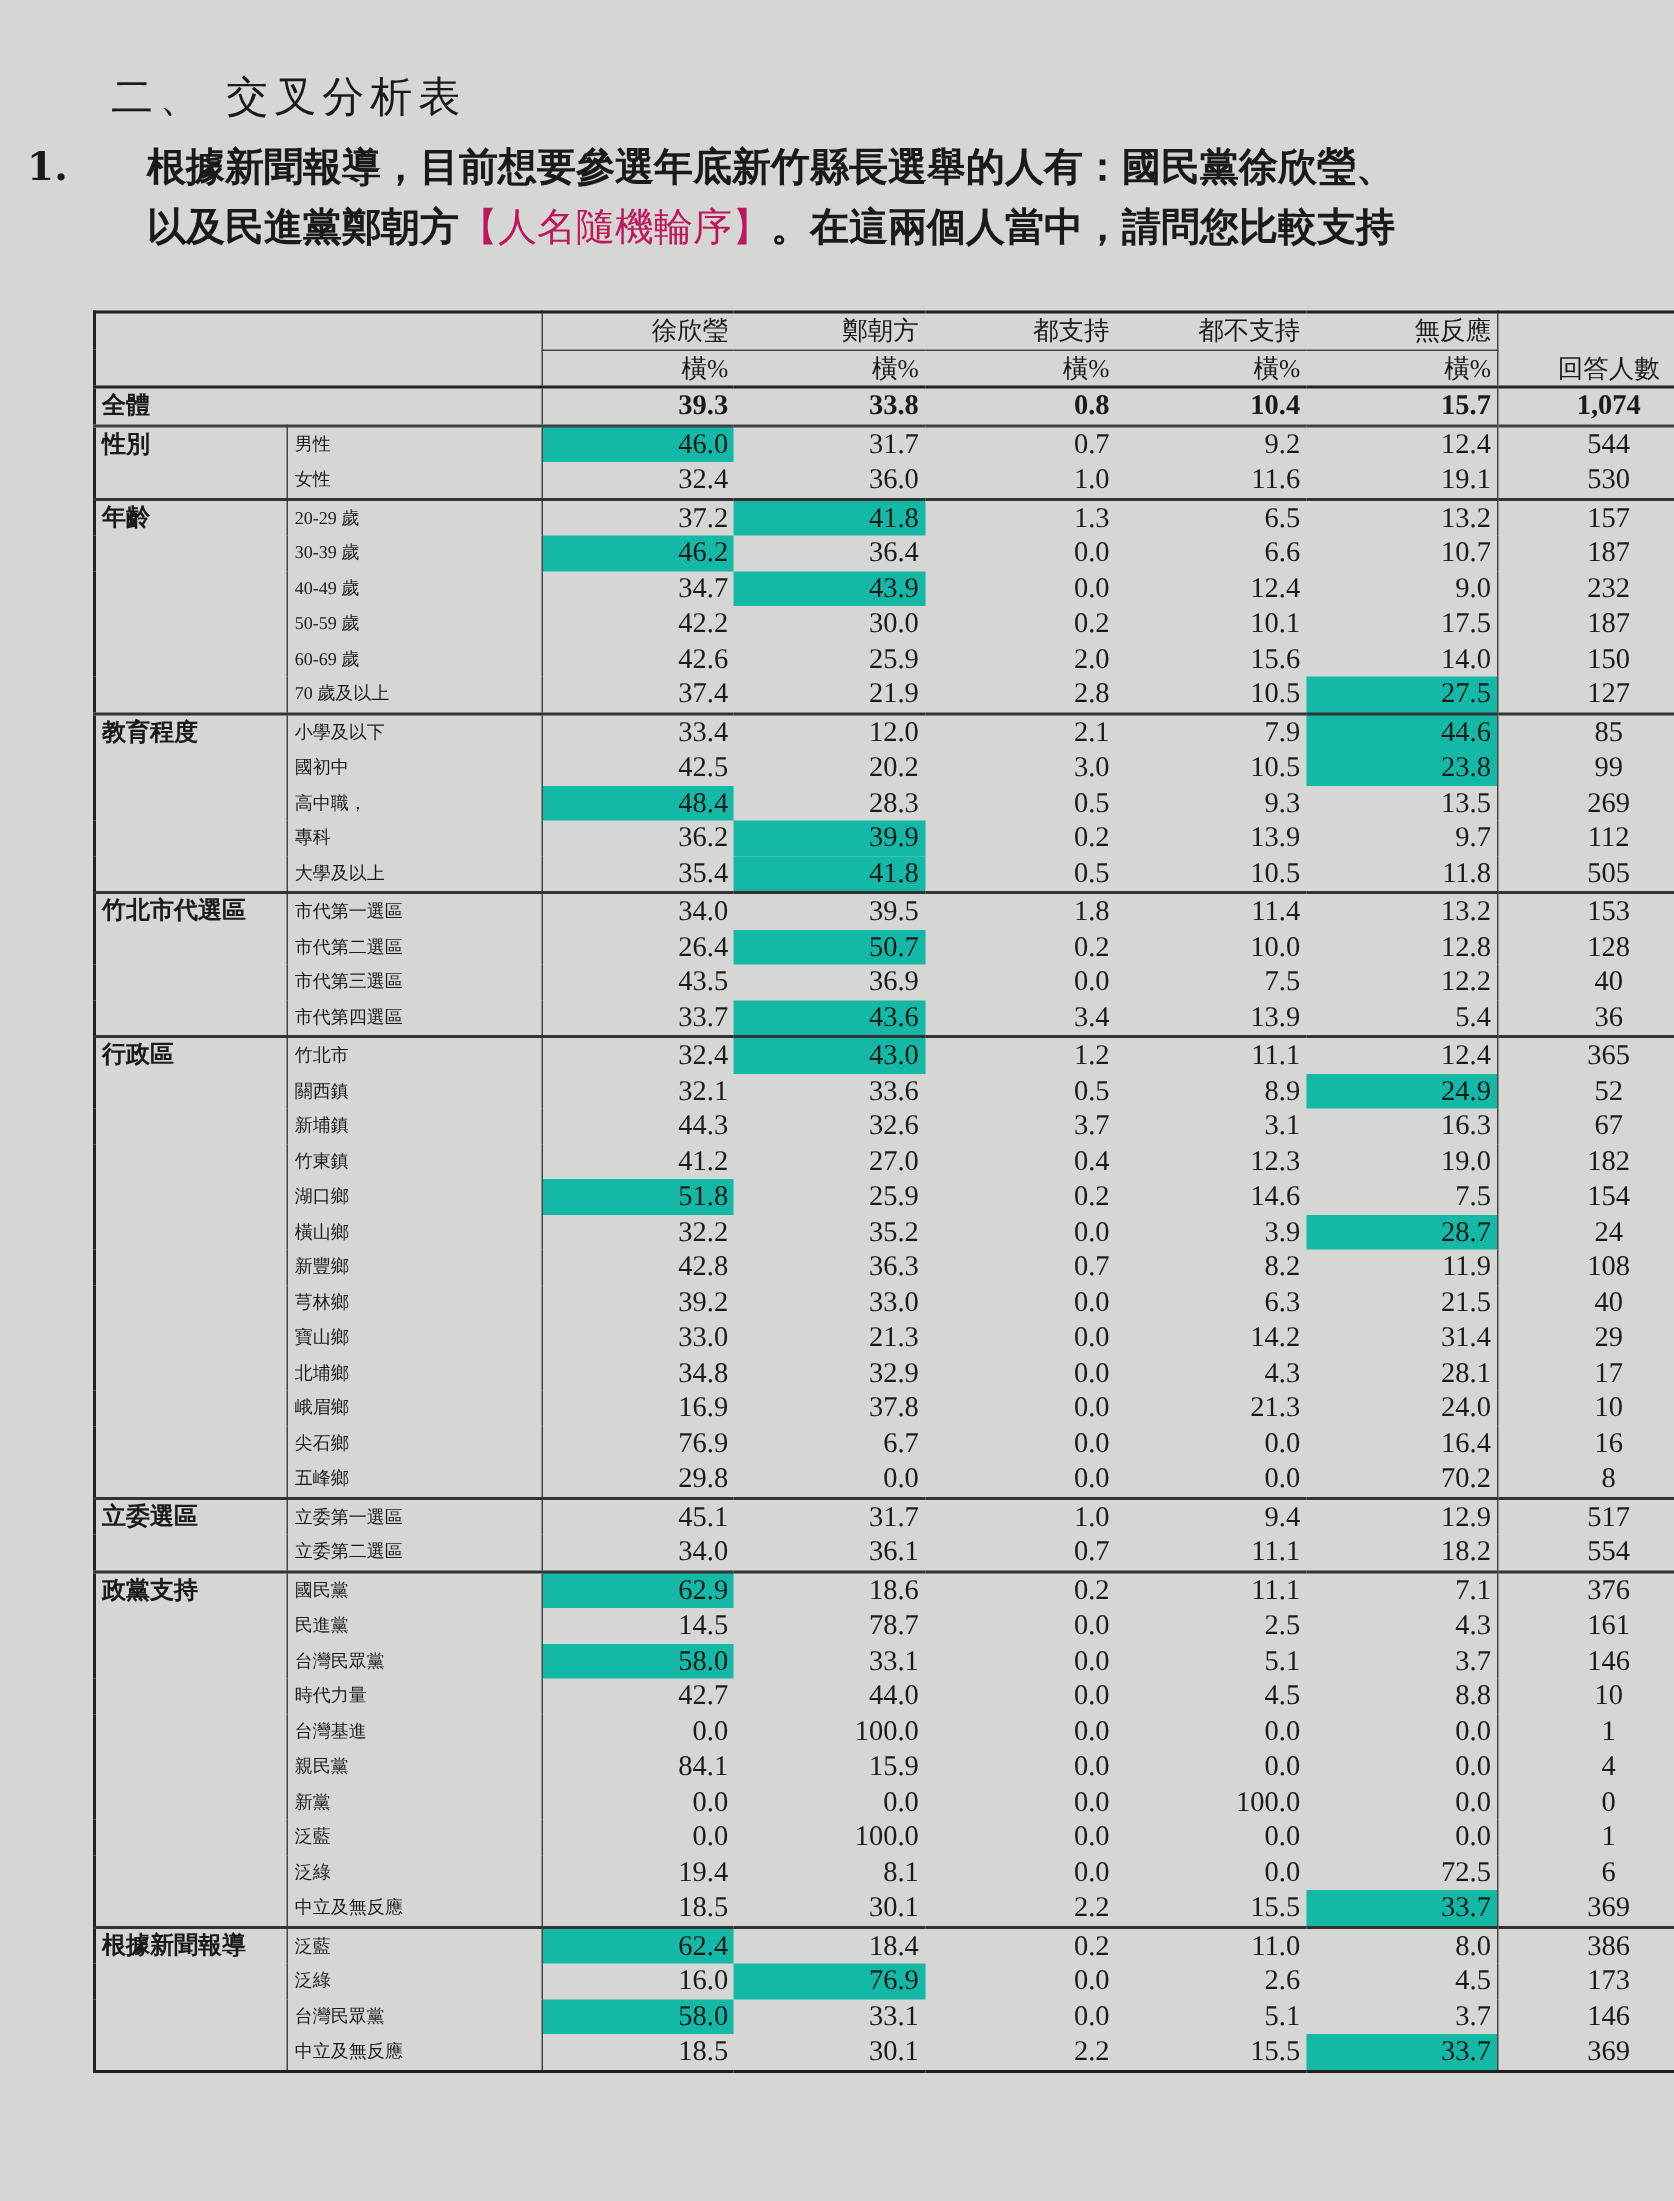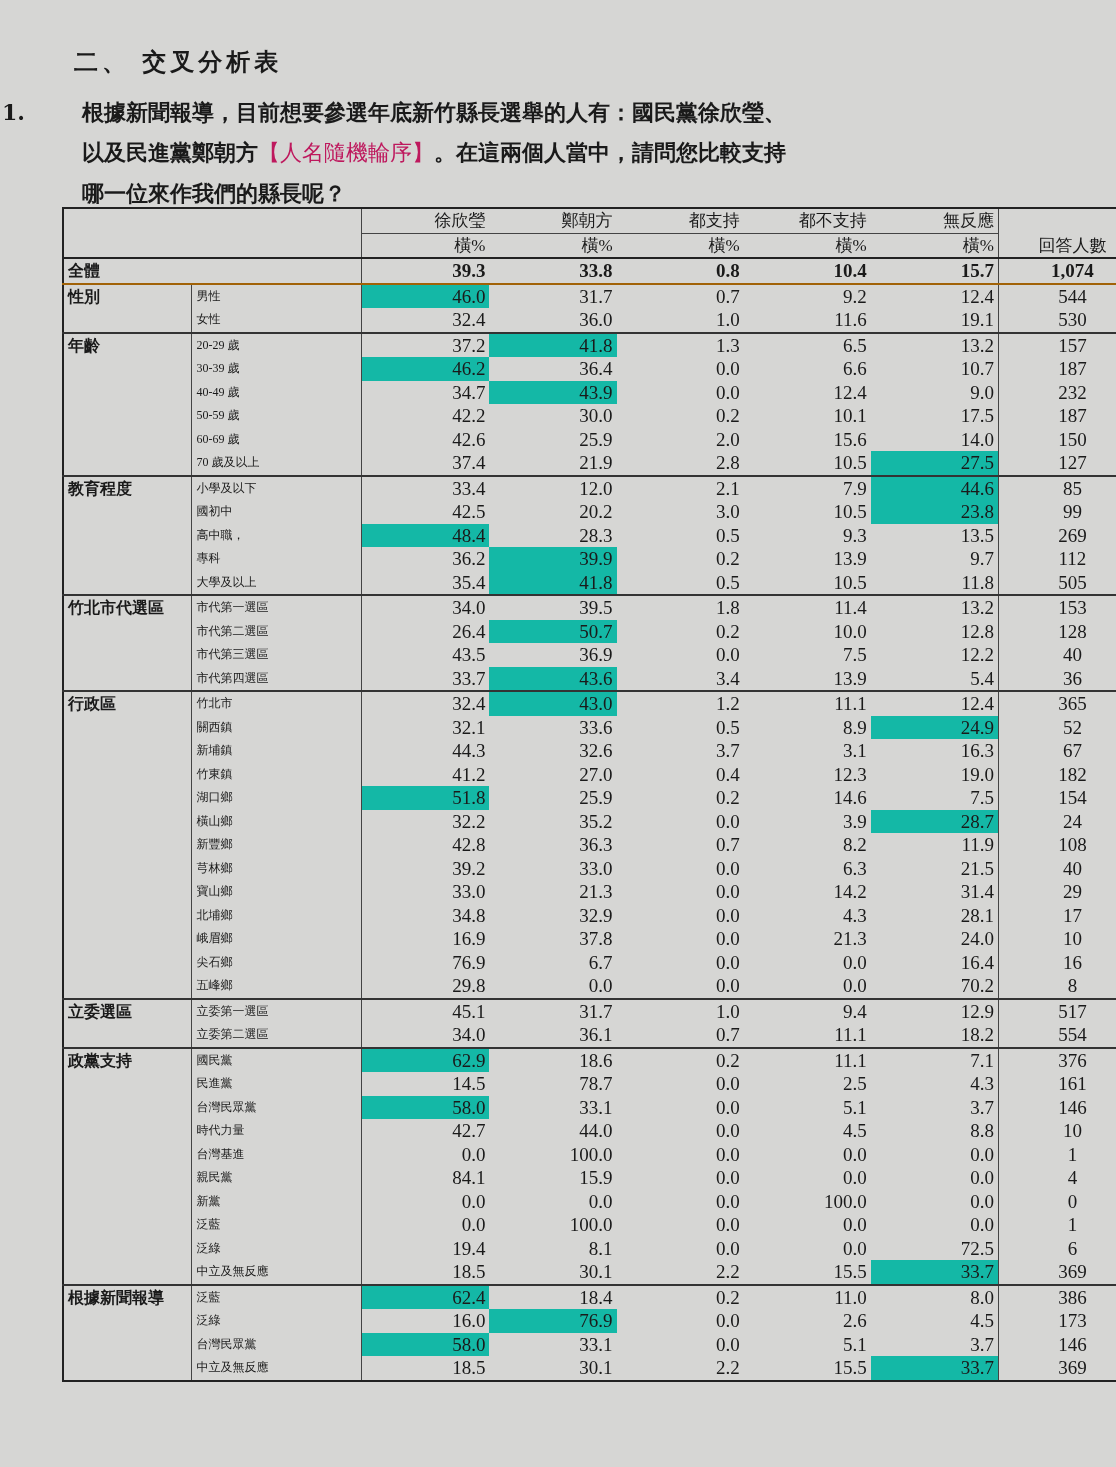--- a/index.html
+++ b/index.html
@@ -6,25 +6,25 @@
   body {
     width: 1116px; height: 1467px;
     background: #d6d6d4;
     font-family: "DejaVu Serif", "Liberation Serif", serif;
     color: #1a1a1a;
     position: relative;
     overflow: hidden;
   }
   .section-title {
     position: absolute; left: 74px; top: 46px;
-    font-size: 24px; font-weight: bold; letter-spacing: 4px;
+    font-size: 28px; font-weight: normal; letter-spacing: 4px;
   }
   .question {
-    position: absolute; left: 42px; top: 92px; width: 1010px;
-    font-size: 22px; line-height: 40px; font-weight: bold;
+    position: absolute; left: 58px; top: 92px; width: 1010px;
+    font-size: 26px; line-height: 40px; font-weight: bold;
   }
   .question .qnum { display: inline-block; width: 40px; }
   .question .line { display: block; padding-left: 40px; text-indent: -40px; }
   .question .line.cont { padding-left: 40px; text-indent: 0; }
   .question .bracket-note { font-weight: normal; color: #be185d; }
   table.xtab {
     position: absolute; left: 62px; top: 207px;
     width: 1086px;
     border-collapse: collapse;
     font-family: "Liberation Serif", "DejaVu Serif", serif;
@@ -39,34 +39,33 @@
   }
   table.xtab th { font-weight: normal; }
   .hdr-cand { text-align: right; font-weight: bold; font-size: 17px; border-bottom: 1px solid #444; }
   .hdr-unit { text-align: right; font-weight: bold; font-size: 17px; }
   .hdr-count { text-align: right; font-weight: bold; font-size: 17px; vertical-align: bottom; }
   .col-group { width: 96px; font-weight: bold; font-size: 16px; vertical-align: top; border-right: 1px solid #444; }
   .col-sub { width: 130px; font-size: 12px; border-right: 1px solid #444; }
   .num { text-align: right; width: 96px; }
   .count { text-align: center; width: 112px; border-left: 1px solid #444; }
   .last-pct { border-right: 1px solid #444; }
-  .total-row td { font-weight: bold; border-top: 2px solid #222; border-bottom: 2px solid #a16207; }
+  .total-row td { font-weight: bold; border-top: 2px solid #222; border-bottom: 2px solid #404040; }
   .group-first td { border-top: 2px solid #333; }
   .hl { background: #14b8a6; }
   .head-blank { border-right: 1px solid #444; }
 </style>
 </head>
 <body>
 
 <div class="section-title">二、 交叉分析表</div>
 
 <div class="question">
   <span class="line"><span class="qnum">1.</span><span>根據新聞報導，目前想要參選年底新竹縣長選舉的人有：國民黨徐欣瑩、</span></span>
   <span class="line cont"><span>以及民進黨鄭朝方</span><span class="bracket-note">【人名隨機輪序】</span><span>。在這兩個人當中，請問您比較支持</span></span>
-  <span class="line cont">哪一位來作我們的縣長呢？</span>
 </div>
 
 <table class="xtab">
   <thead>
     <tr>
       <th colspan="2" rowspan="2" class="head-blank"></th>
       <th class="hdr-cand">徐欣瑩</th>
       <th class="hdr-cand">鄭朝方</th>
       <th class="hdr-cand">都支持</th>
       <th class="hdr-cand">都不支持</th>

